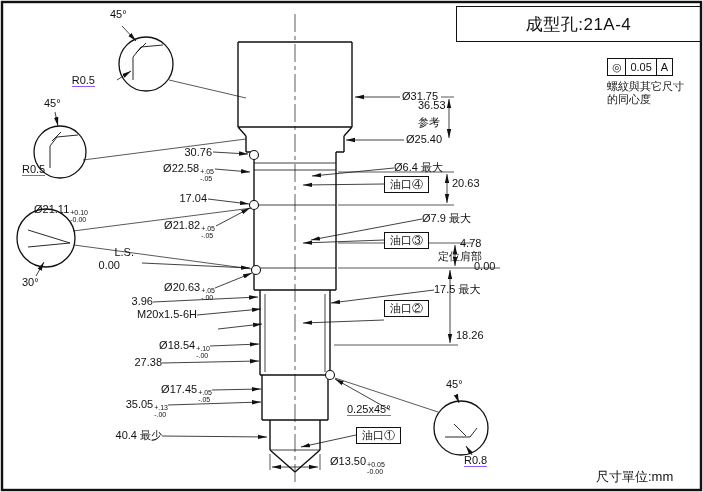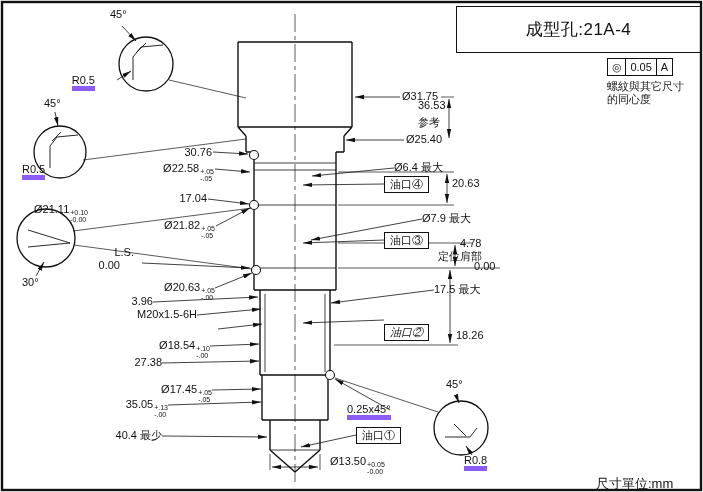--- a/index.html
+++ b/index.html
@@ -1,32 +1,32 @@
 <!DOCTYPE html>
 <html><head>
 <meta charset="utf-8">
 <style>
   * { margin:0; padding:0; box-sizing:border-box; }
   html,body { background:#d9d9d9; font-family:"Liberation Sans", sans-serif; }
   .sheet { position:relative; width:703px; height:492px; background:#ffffff; color:#111; overflow:hidden; }
   .geom { position:absolute; left:0; top:0; }
   .lb { position:absolute; white-space:nowrap; font-size:11px; line-height:13px; color:#111; }
-  .ul { border-bottom:5px solid #8b5cf6; }
+  .ul { border-bottom:1px solid #8b5cf6; }
   .tol { display:inline-flex; flex-direction:column; font-size:7px; line-height:7px; margin-left:1px; vertical-align:-2px; }
   .tol i { font-style:normal; }
   .portbox { position:absolute; width:45px; height:17px; border:1px solid #111; background:#fff;
              display:flex; align-items:center; justify-content:center; font-size:11px; }
-  .titlebox { position:absolute; left:456px; top:6px; width:245px; height:47px; border:1.8px solid #111;
+  .titlebox { position:absolute; left:456px; top:6px; width:245px; height:36px; border:1.8px solid #111;
               display:flex; align-items:center; justify-content:center; font-size:17px; letter-spacing:0.5px; }
   .gdt { position:absolute; left:607px; top:58px; display:flex; font-size:11px; }
   .gdt .cell { border:1.2px solid #111; height:18px; display:flex; align-items:center; justify-content:center;
                padding:0 4px; margin-left:-1.2px; background:#fff; }
   .gdt .cell:first-child { margin-left:0; }
   .note { position:absolute; font-size:11px; line-height:13px; }
-  .footer { position:absolute; left:596px; top:468px; font-size:13px;margin-top:7px; }
+  .footer { position:absolute; left:596px; top:468px; font-size:13px; }
 </style>
 </head>
 <body>
 
 <div class="sheet">
 
   <svg class="geom" width="703" height="492" viewBox="0 0 703 492">
     <defs>
       <marker id="arr" markerWidth="10" markerHeight="8" refX="9" refY="3" orient="auto-start-reverse" markerUnits="userSpaceOnUse">
         <path d="M0,0.8 L9,3 L0,5.2 Z" fill="#111"></path>
@@ -215,21 +215,21 @@
     </div>
   <div class="lb" style="left:452px; top:177px;">20.63</div>
   <div class="lb" style="left:422px; top:212px;">Ø7.9 最大</div>
   <div class="portbox" style="left:384px; top:232px;">
       <span>油口③</span>
     </div>
   <div class="lb" style="left:460px; top:237px;text-align:center;">4.78</div>
   <div class="lb" style="left:438px; top:250px;">定位肩部</div>
   <div class="lb" style="left:474px; top:260px;">0.00</div>
   <div class="lb" style="left:434px; top:283px;">17.5 最大</div>
-  <div class="portbox" style="left:384px; top:324px;font-style:italic;">
+  <div class="portbox" style="left:384px; top:300px;">
       <span>油口②</span>
     </div>
   <div class="lb" style="left:456px; top:329px;">18.26</div>
   <div class="lb" style="left:347px; top:403px;"><span class="ul">0.25x45°</span></div>
   <div class="portbox" style="left:356px; top:427px;">
       <span>油口①</span>
     </div>
   <div class="lb" style="left:330px; top:455px;">
     <span>Ø13.50</span><span class="tol">
         <i>+0.05</i>

